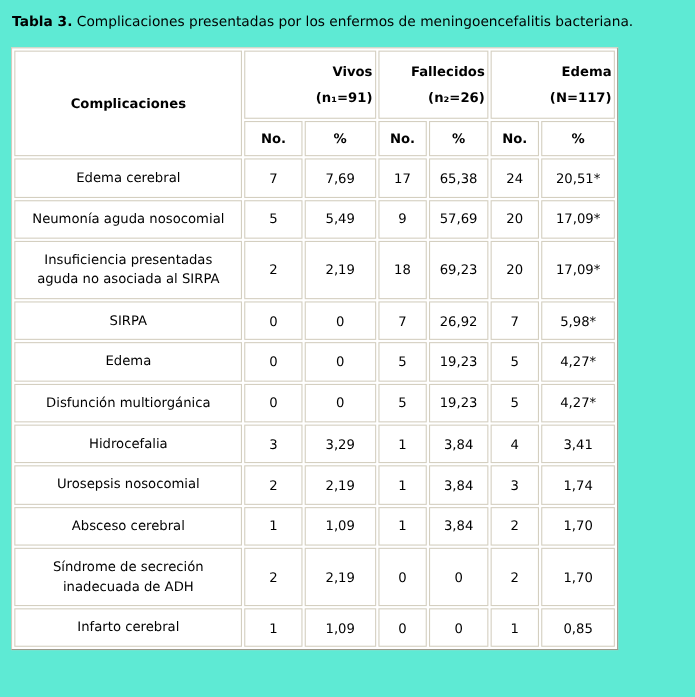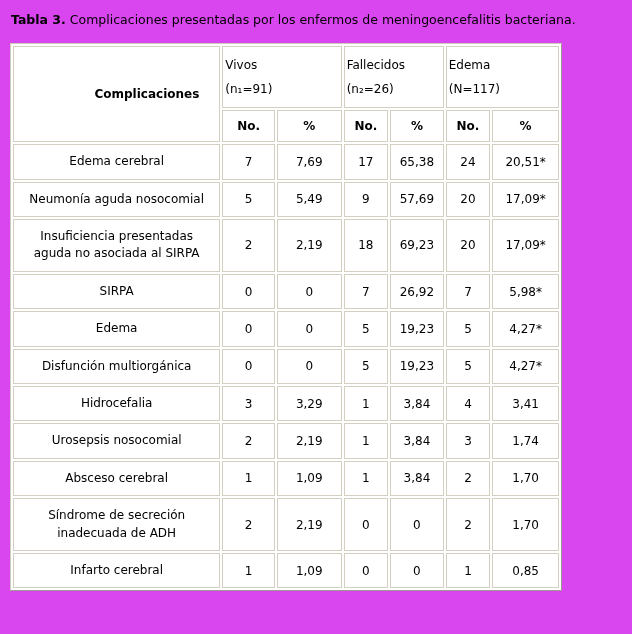--- a/index.html
+++ b/index.html
@@ -7,21 +7,21 @@
     margin: 0;
     padding: 0;
     background: #ffffff;
     color: #000000;
     font-family: "DejaVu Sans", sans-serif;
   }
   .page {
     width: 632px;
     height: 634px;
     padding: 10px 10px 0 10px;
-    background: #d946ef;
+    background: #5eead4;
   }
   .caption {
     font-size: 12.5px;
     line-height: 1.3;
     margin: 2px 0 15px 1px;
     white-space: nowrap;
   }
   .caption b { font-weight: bold; }
 
   table.main {
@@ -42,28 +42,28 @@
   }
   col.c-label { width: 205px; }
   col.c-no1   { width: 52px; }
   col.c-pct1  { width: 64px; }
   col.c-no2   { width: 44px; }
   col.c-pct2  { width: 53px; }
   col.c-no3   { width: 44px; }
   col.c-pct3  { width: 66px; }
 
   th.corner {
-    text-align: right;
+    text-align: center;
     font-weight: bold;
     padding: 8px 20px;
     vertical-align: middle;
   }
   th.group {
-    font-weight: normal;
-    text-align: left;
+    font-weight: bold;
+    text-align: right;
     padding: 11px 2px;
   }
   th.group .line2 { margin-top: 10px; }
   th.sub {
     font-weight: bold;
     text-align: center;
     padding: 8px 2px;
   }
   td.lbl {
     text-align: center;

